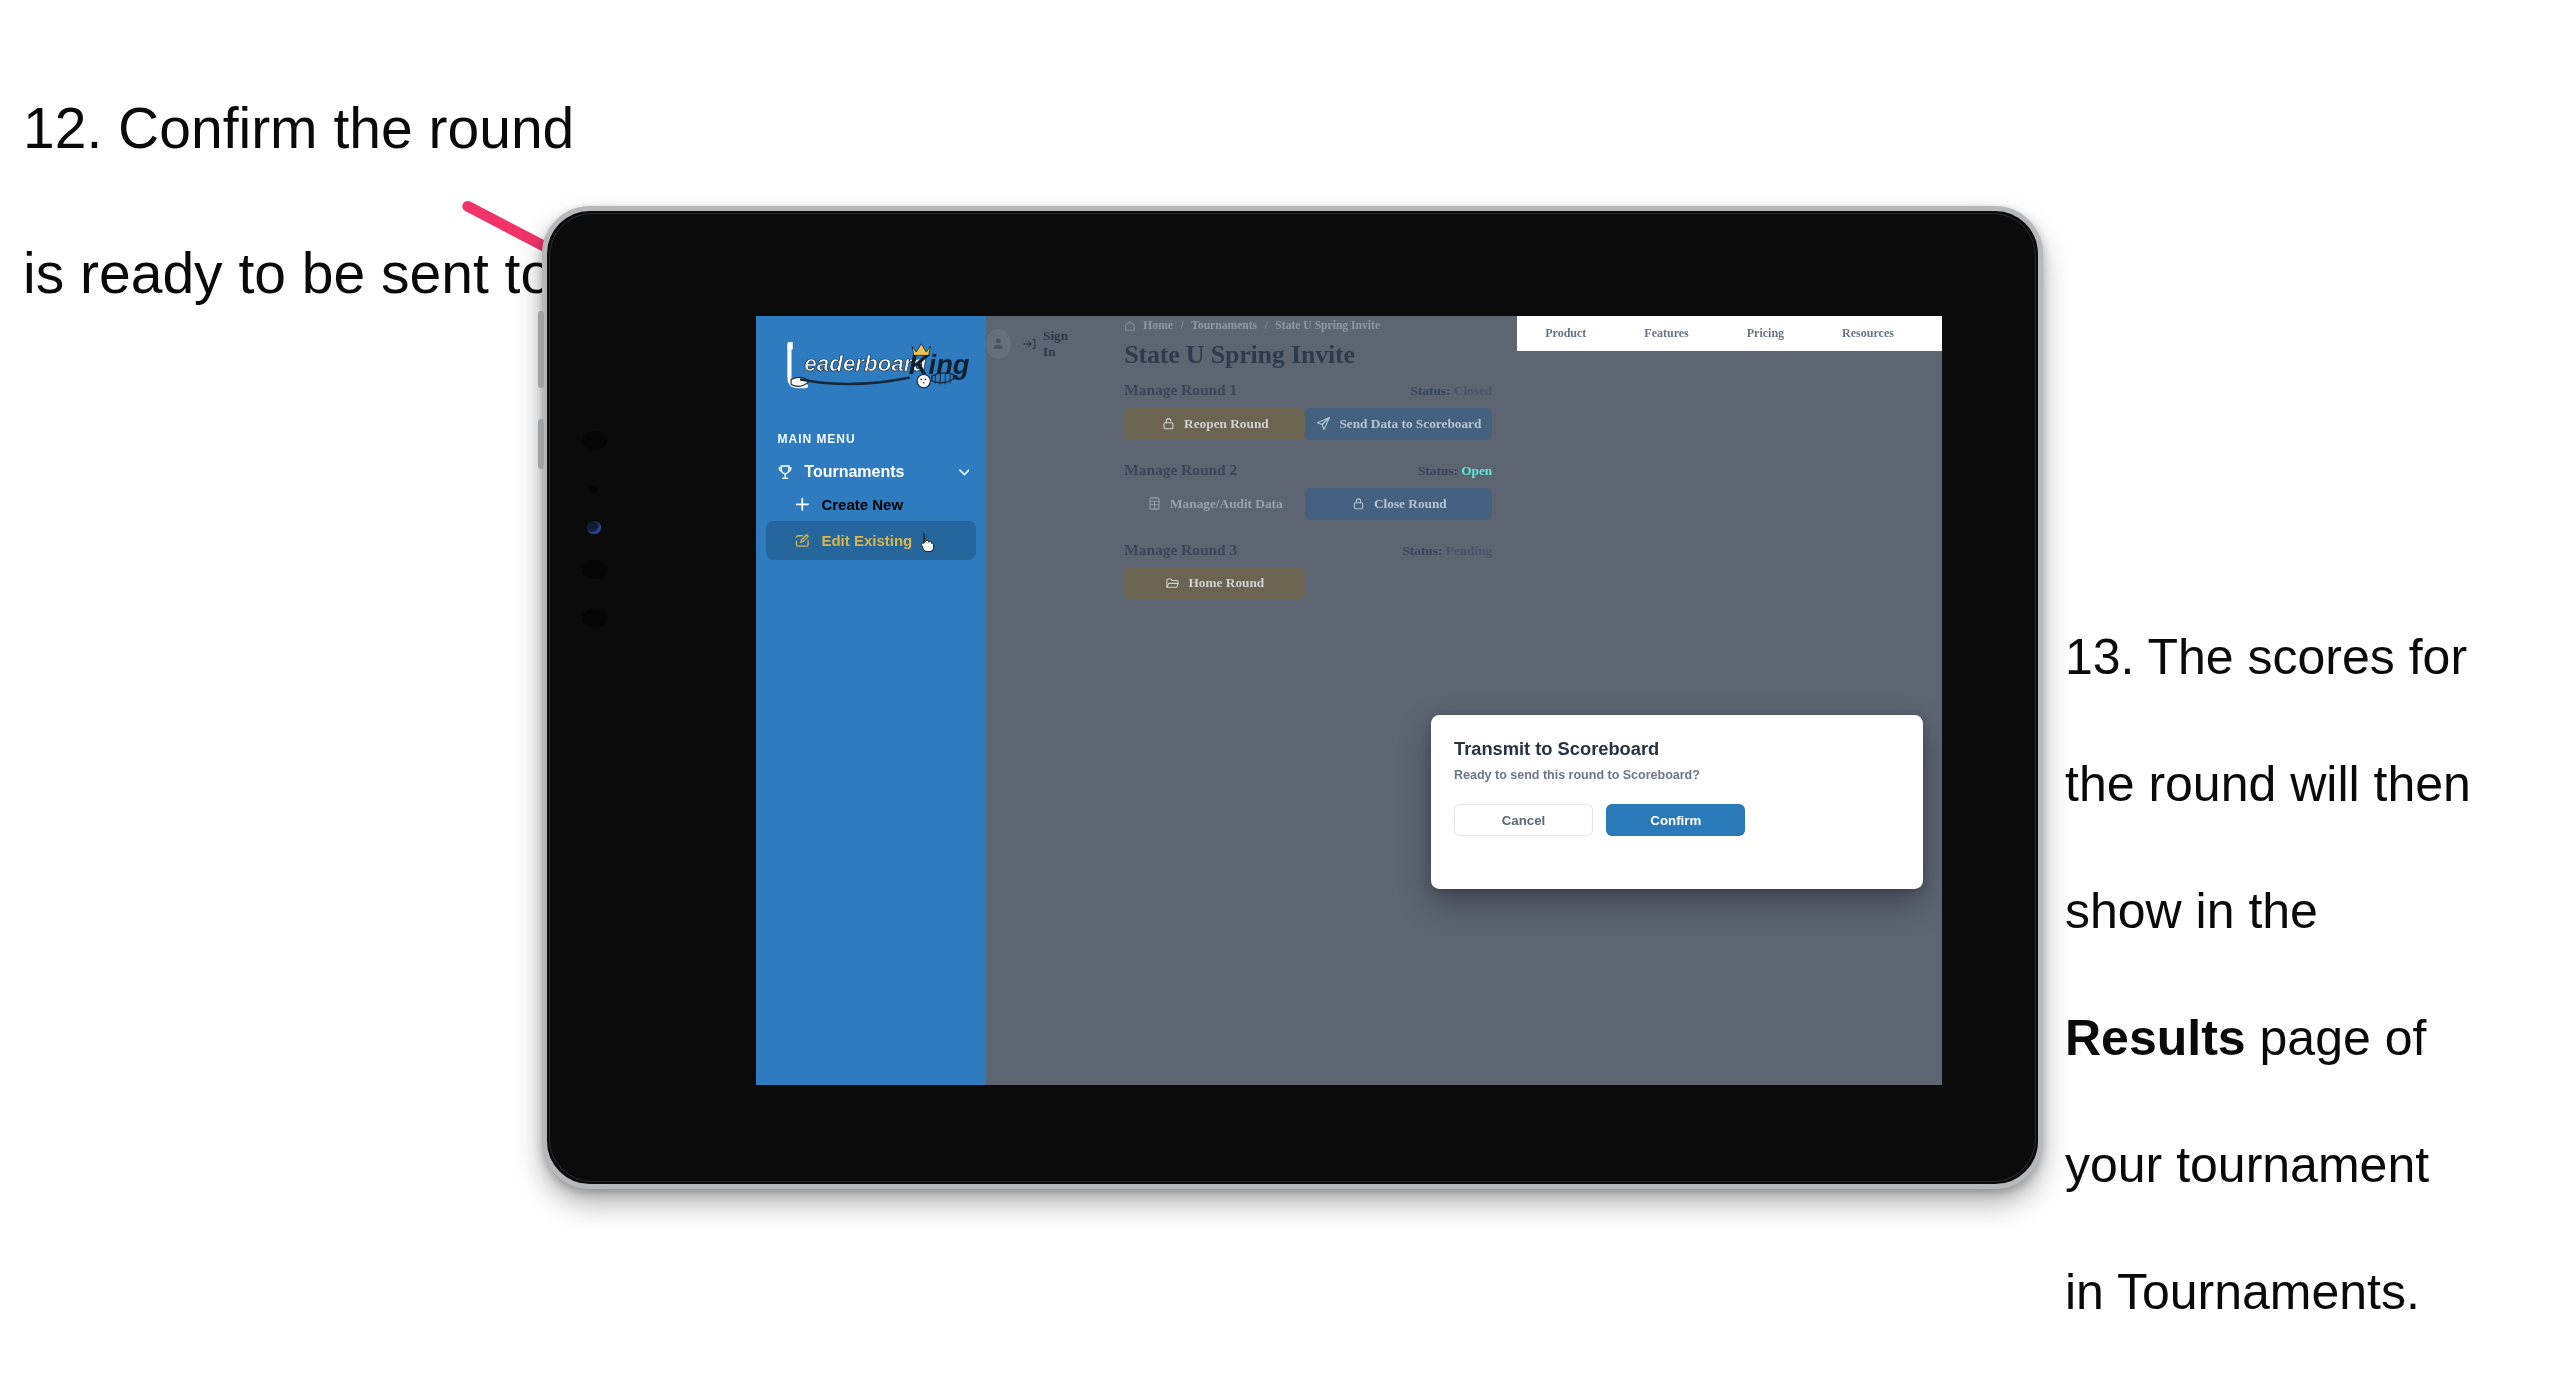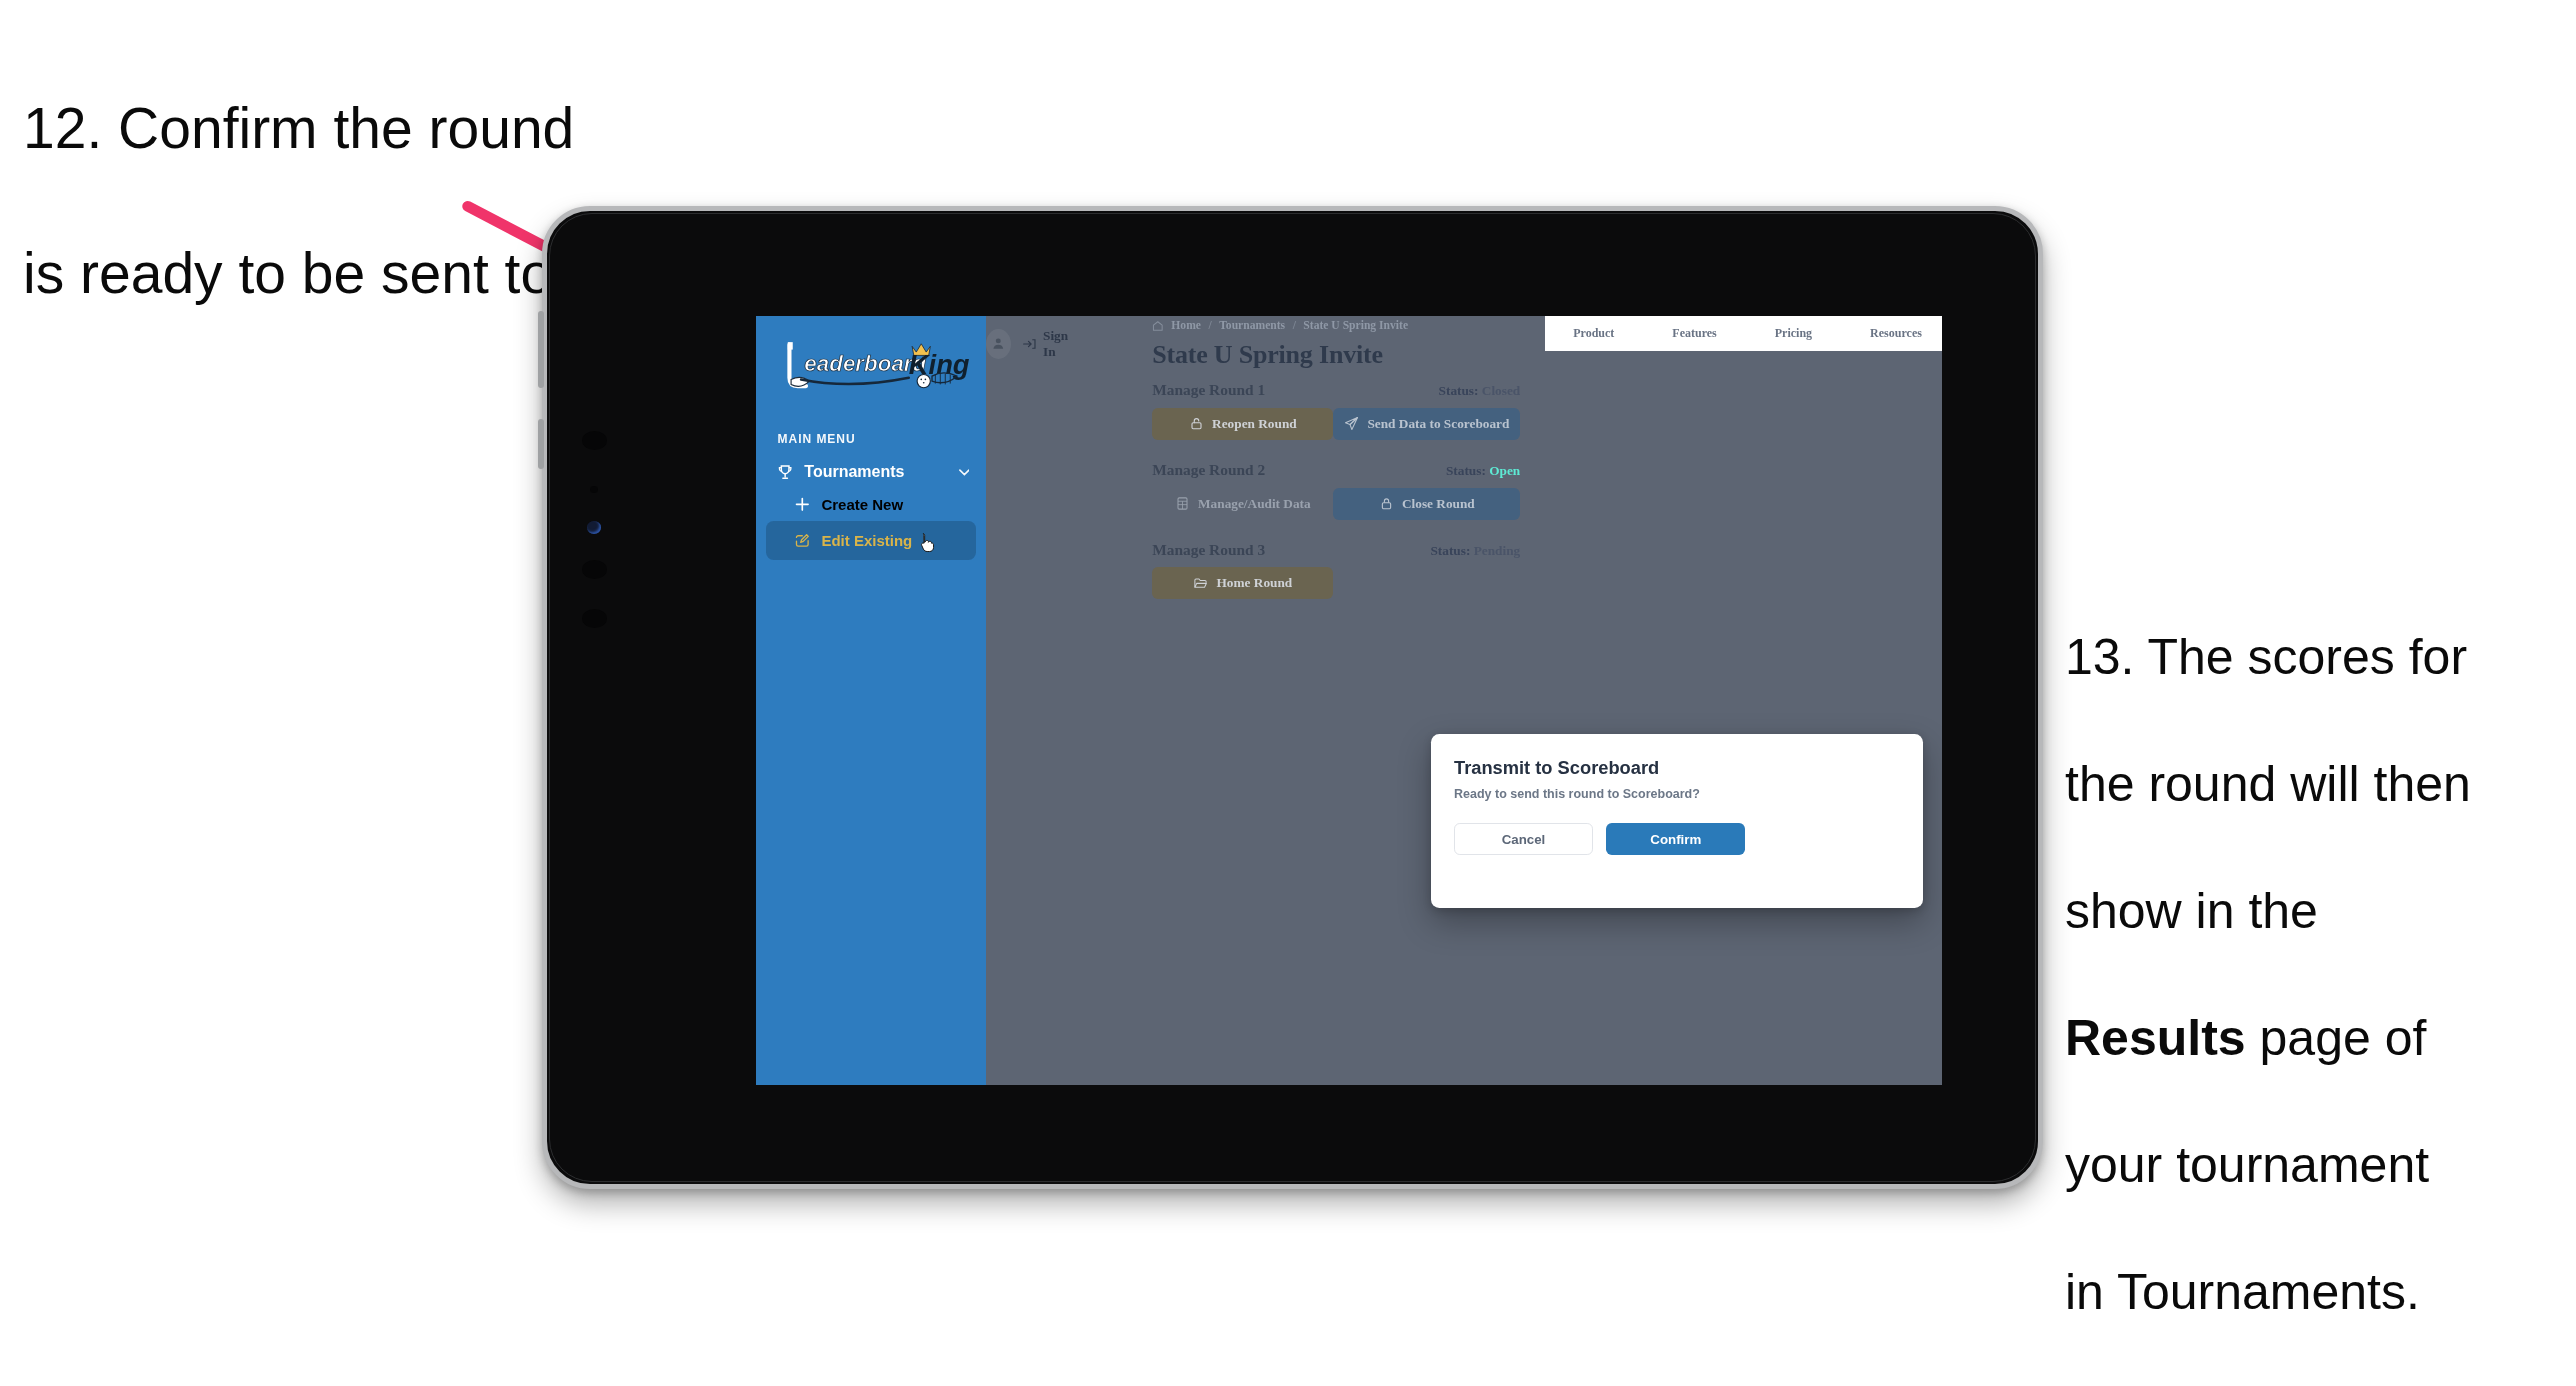--- a/index.html
+++ b/index.html
@@ -103,21 +103,21 @@
   #edit-existing .sn-ico { width: 16.6px; height: 16.6px; flex: 0 0 16.6px; stroke:#d9b44a; }
   #cursor { position: absolute; right: 40px; top: 10.8px; width: 18.3px; height: 21.6px; }
 
   
   #main { flex: 1; position: relative; display: flex; flex-direction: row; font-family: Liberation Serif, serif; }
   #topbar { height: 55px; display: flex; align-items: center; justify-content: flex-end; padding-right: 20px; gap: 11.6px; }
   #avatar { width: 30px; height: 30px; border-radius: 50%; background: rgba(255,255,255,0.07); display:flex; align-items:center; justify-content:center; }
   #signin { display: flex; align-items: center; gap: 7.5px; color: #2d3748; font-size: 13.3px; font-weight: 700; }
   #signin .si-ico { width: 16px; height: 16px; }
 
-  #content { flex: 1; padding: 3.3px 25px 0 28px; margin-left: 28px; }
+  #content { flex: 1; padding: 3.3px 25px 0 28px; }
   #breadcrumb { display: flex; align-items: center; gap: 7.5px; color: #8f98a6; font-size: 11.6px; font-weight: 600; }
   #breadcrumb .home-ico { width: 11.6px; height: 11.6px; opacity: .8; }
   .crumb-sep { color: #8f98a6; opacity:.7; }
   #page-title { color: #2f3a4c; font-size: 26px; font-weight: 800; margin-top: 7.5px; letter-spacing: -0.2px; }
 
   .round-block { margin-top: 11.6px; }
   .round-head { display: flex; align-items: baseline; justify-content: space-between; }
   .round-name { color: #3b4556; font-size: 15.4px; font-weight: 700; }
   .round-status { font-size: 13.3px; font-weight: 700; color: #39445a; }
   .round-status .sv-closed { color: #4a5468; }
@@ -139,21 +139,21 @@
     height: 35px; background: #ffffff;
     display: flex; align-items: center; justify-content: center; gap: 30px;
     padding-right: 15px;
   }
   #footer span { color: #697384; font-size: 12px; font-weight: 700; padding-left: 28px; }
   #footer span.muted { color: #b9bec7; }
 
   
   #modal {
     position: absolute;
-    left: 675px; top: 418px;
+    left: 675px; top: 399px;
     width: 492px; height: 174px;
     background: #ffffff;
     border-radius: 8.3px;
     box-shadow: 0 13.3px 33px rgba(0,0,0,0.30), 0 2.5px 8.3px rgba(0,0,0,0.16);
     padding: 22.5px 23px 0 23px;
     z-index: 20;
   }
   #modal-title { color: #263142; font-size: 18.3px; font-weight: 800; }
   #modal-body  { color: #6c7787; font-size: 12.5px; font-weight: 600; margin-top: 8.3px; }
   #modal-actions { display: flex; gap: 13.3px; margin-top: 22.5px; }

